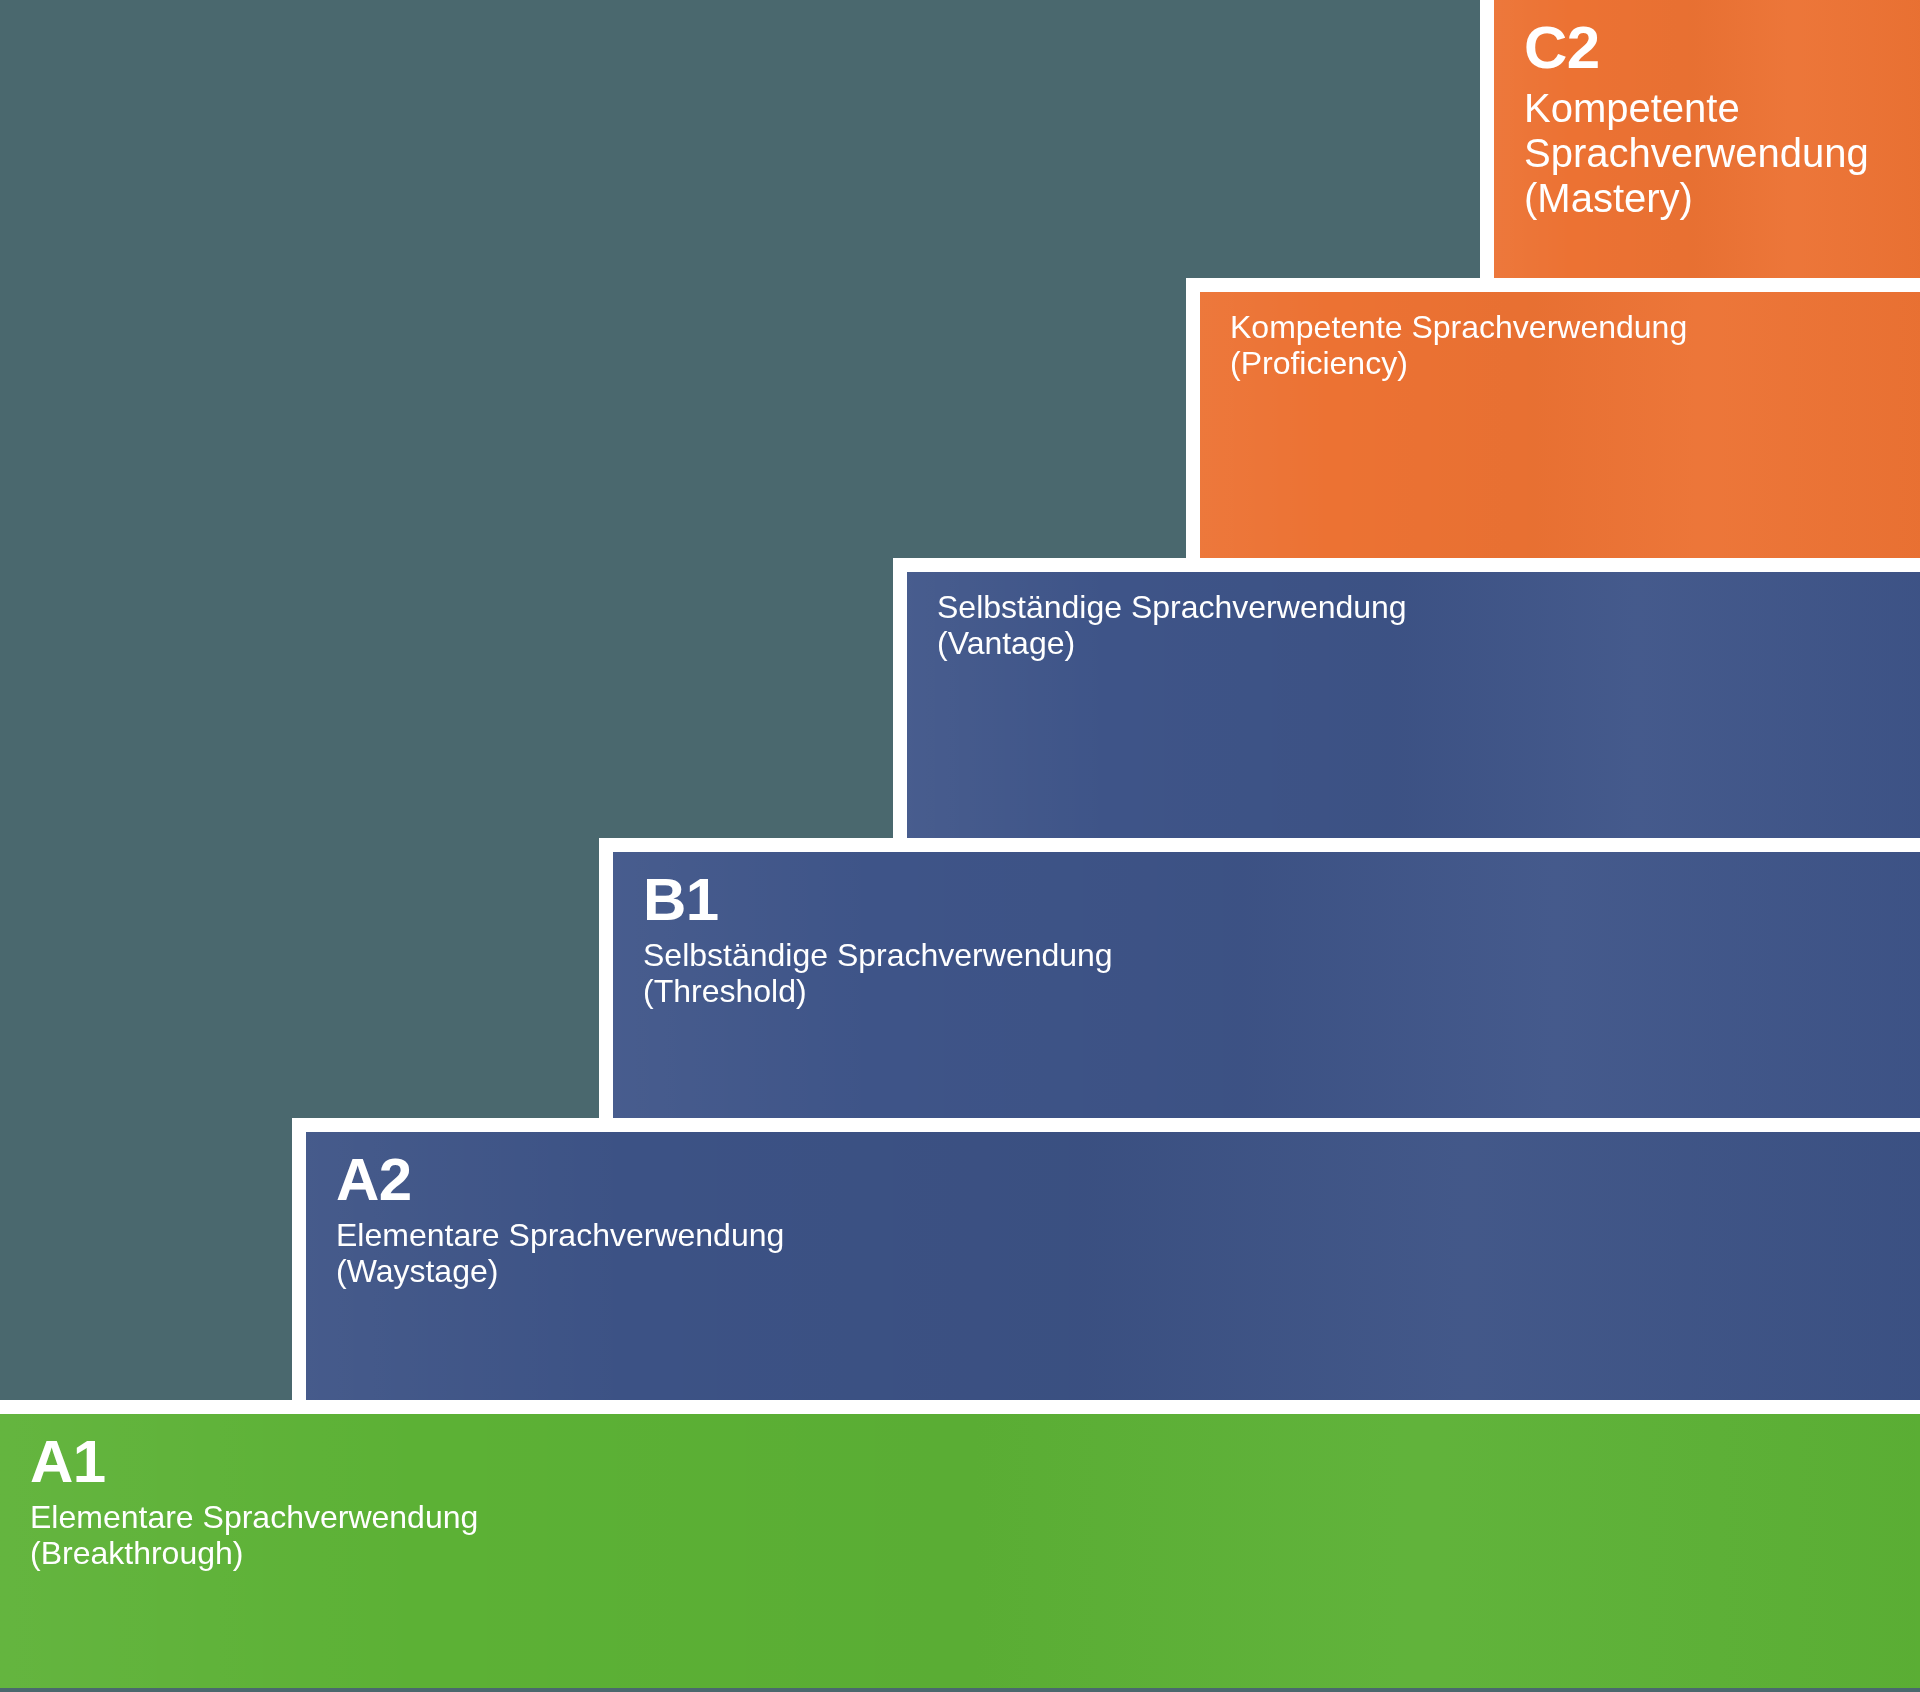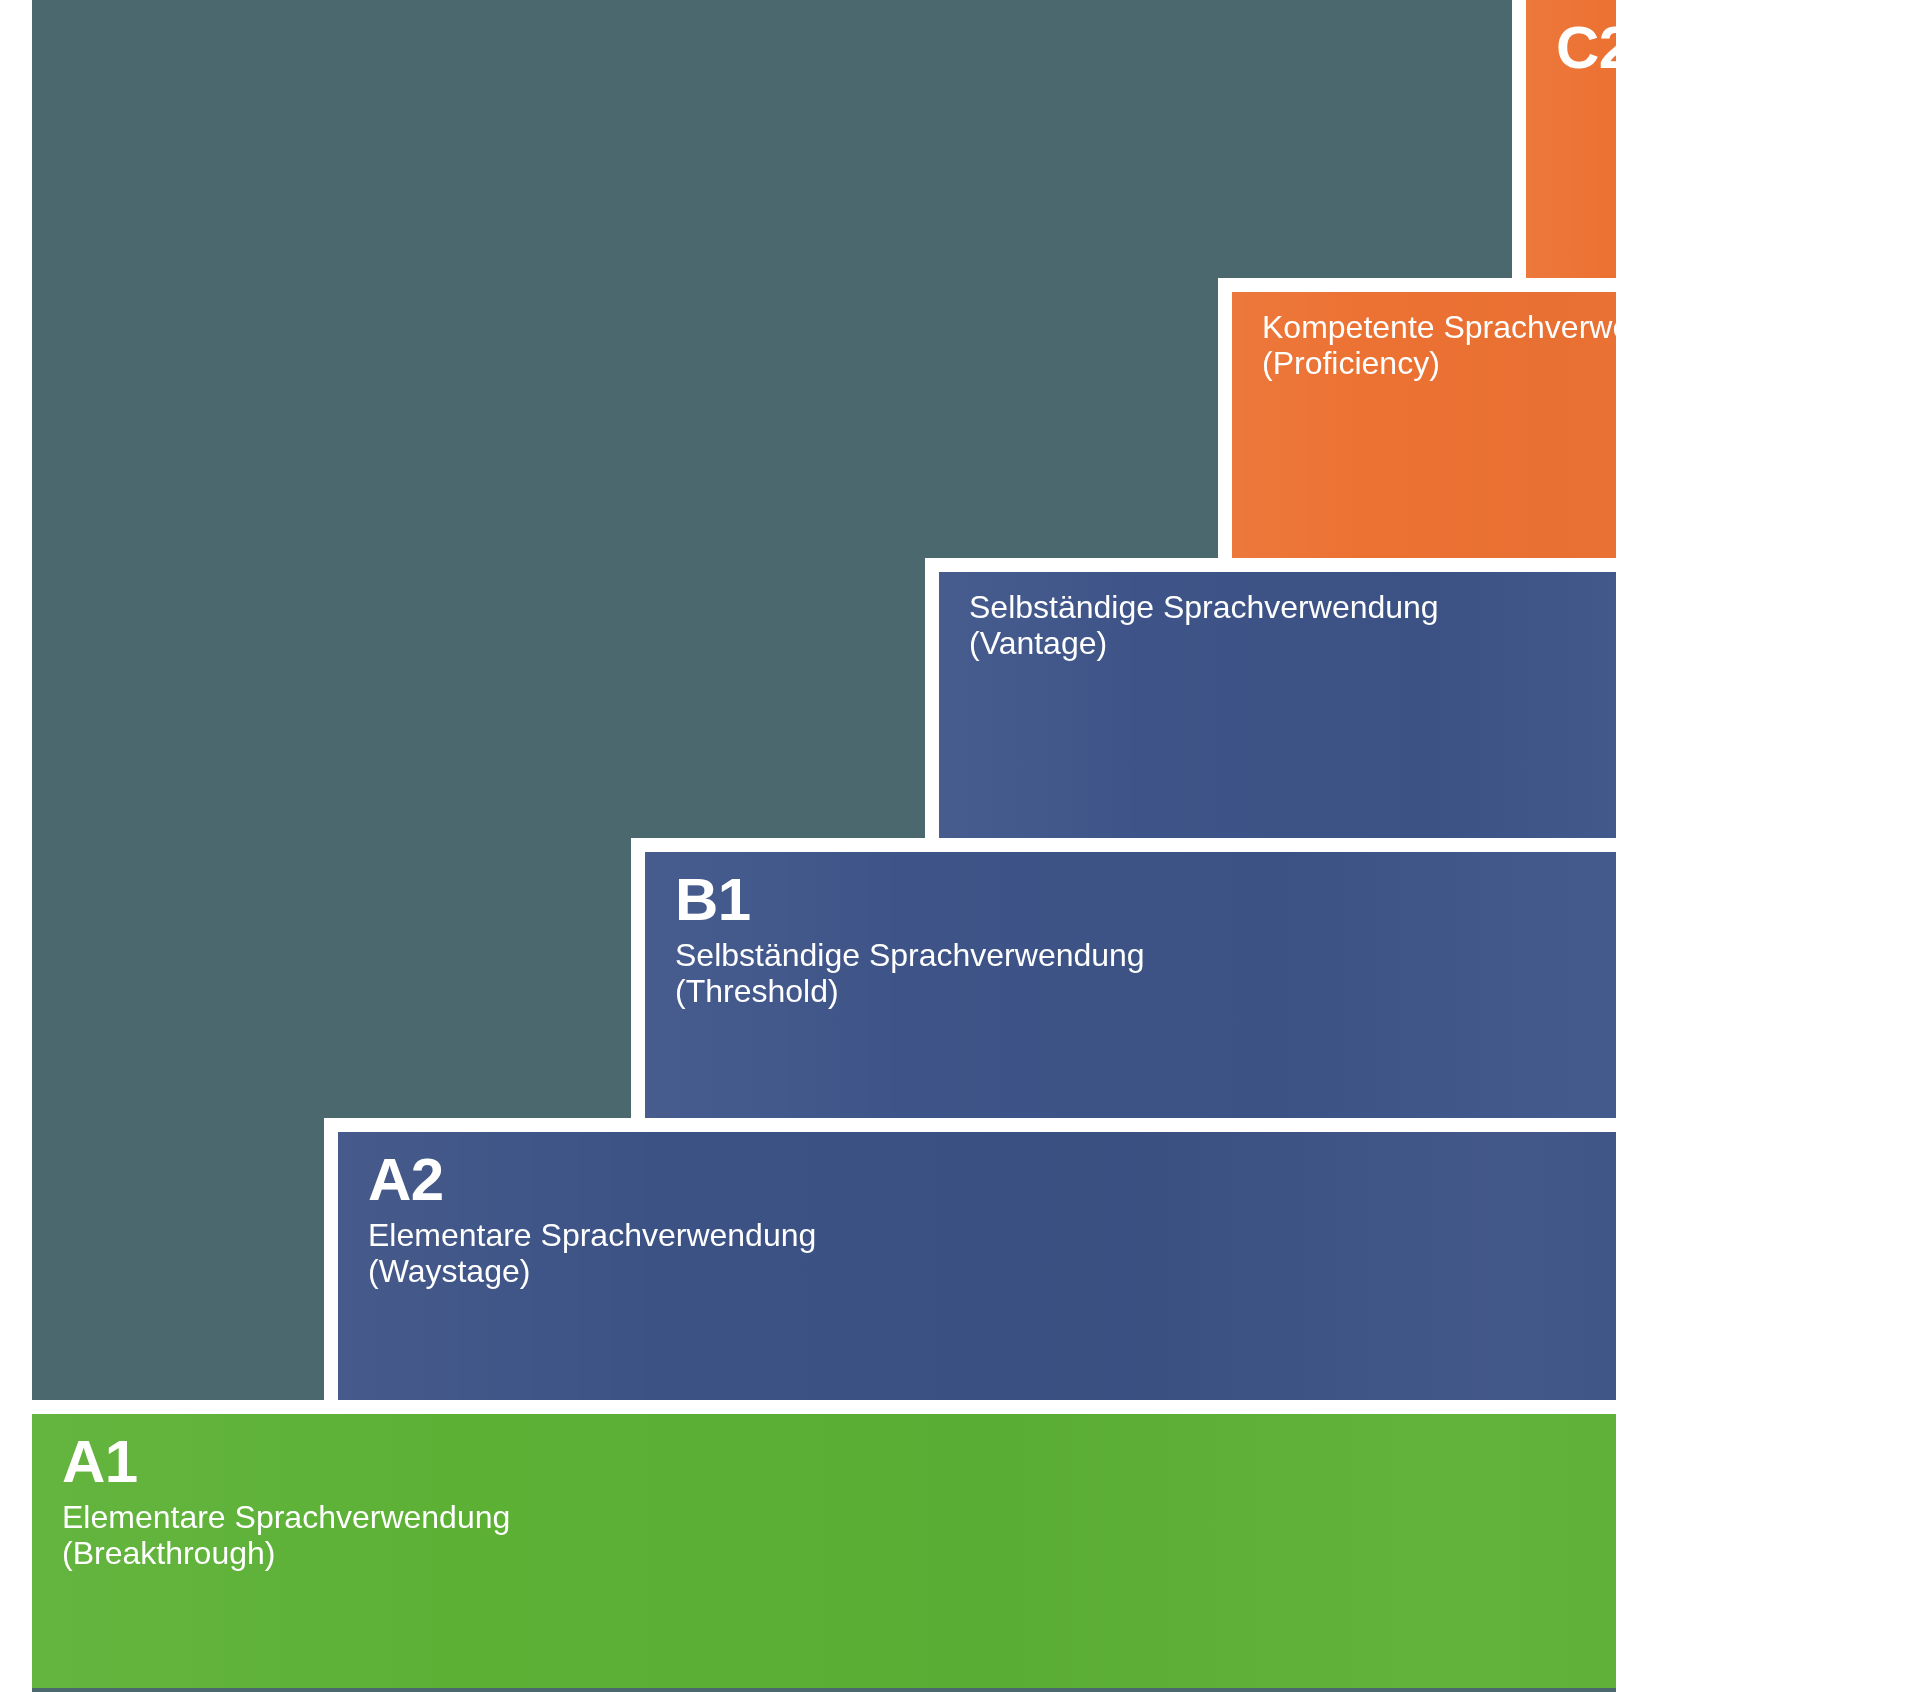--- a/index.html
+++ b/index.html
@@ -3,26 +3,25 @@
 <meta charset="utf-8">
 <title>CEFR Niveaustufen</title>
 <style>
   html, body {
     margin: 0;
     padding: 0;
     background: #ffffff;
   }
   #stage {
     position: relative;
-    width: 1584px;
+    width: 1920px;
     height: 1692px;
     background: #ffffff;
     overflow: hidden;
     font-family: "Liberation Sans", "DejaVu Sans", sans-serif;
-    margin-left: 32px;
   }
   
   .backdrop {
     position: absolute;
     left: 0;
     top: 0;
     width: 1920px;
     height: 1692px;
     background: #4a686e;
   }
@@ -109,20 +108,23 @@
 </head>
 <body>
 
 <div id="stage">
 
   <div class="backdrop"></div>
 
   <div class="step" id="step-c2">
     <div class="step-fill fill-orange">
       <div class="code">C2</div>
+      <div class="desc">Kompetente
+Sprachverwendung
+(Mastery)</div>
     </div>
   </div>
 
   <div class="step" id="step-c1">
     <div class="step-fill fill-orange">
       <div class="desc">Kompetente Sprachverwendung
 (Proficiency)</div>
     </div>
   </div>
 

